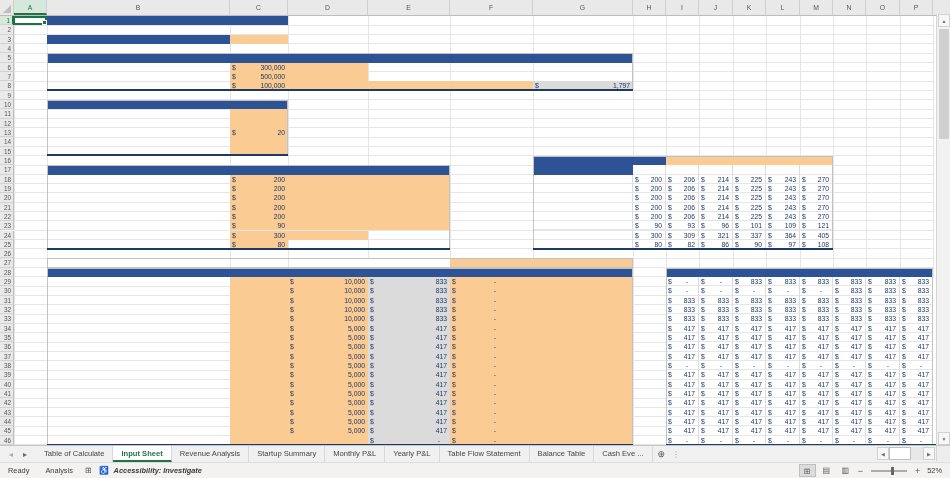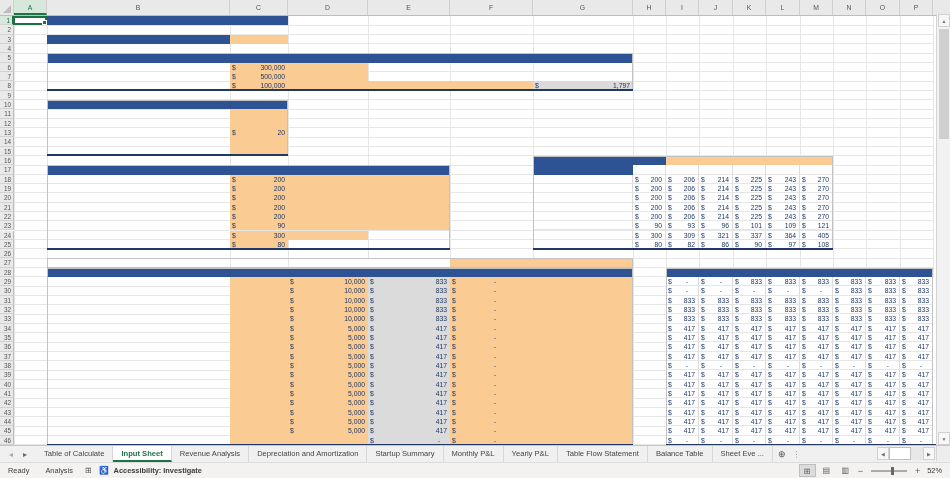--- a/index.html
+++ b/index.html
@@ -1451,45 +1451,44 @@
 
   <div id="tabbar">
     <div id="tabnav">
       <span style="color:#aaa;">◂</span>
       <span>▸</span>
     </div>
     <div id="tabs">
         <div class="tab">Table of Calculate</div>
         <div class="tab active">Input Sheet</div>
         <div class="tab">Revenue Analysis</div>
-        <div class="tab">Depreciation and Amortization</div>
         <div class="tab">Startup Summary</div>
         <div class="tab">Monthly P&amp;L</div>
         <div class="tab">Yearly P&amp;L</div>
         <div class="tab">Table Flow Statement</div>
         <div class="tab">Balance Table</div>
-        <div class="tab">Sheet Eve ...</div>
+        <div class="tab">Cash Eve ...</div>
       </div>
     <div id="addsheet">⊕</div>
     <div id="tabsplit">⋮</div>
   </div>
   <div id="hscroll">
     <div class="harrow">◀</div>
     <div id="hthumb"></div>
     <div id="htrack"></div>
     <div class="harrow">▶</div>
   </div>
   <div id="corner"></div>
 
   <div id="statusbar">
     <span class="sitem">Ready</span>
     <span class="sitem">Analysis</span>
     <span class="sicon">⊞</span>
     <span class="sicon">♿</span>
-    <span style="font-weight:bold;">Accessibility: Investigate</span>
+    <span style="font-weight:bold;font-style:italic;">Accessibility: Investigate</span>
     <div id="sright">
       <div class="viewicon sel">⊞</div>
       <div class="viewicon">▤</div>
       <div class="viewicon">▥</div>
       <span class="zbtn">−</span>
       <div id="zoomslider">
         <div id="zoomthumb"></div>
       </div>
       <span class="zbtn">+</span>
       <span id="zoomlevel">52%</span>

